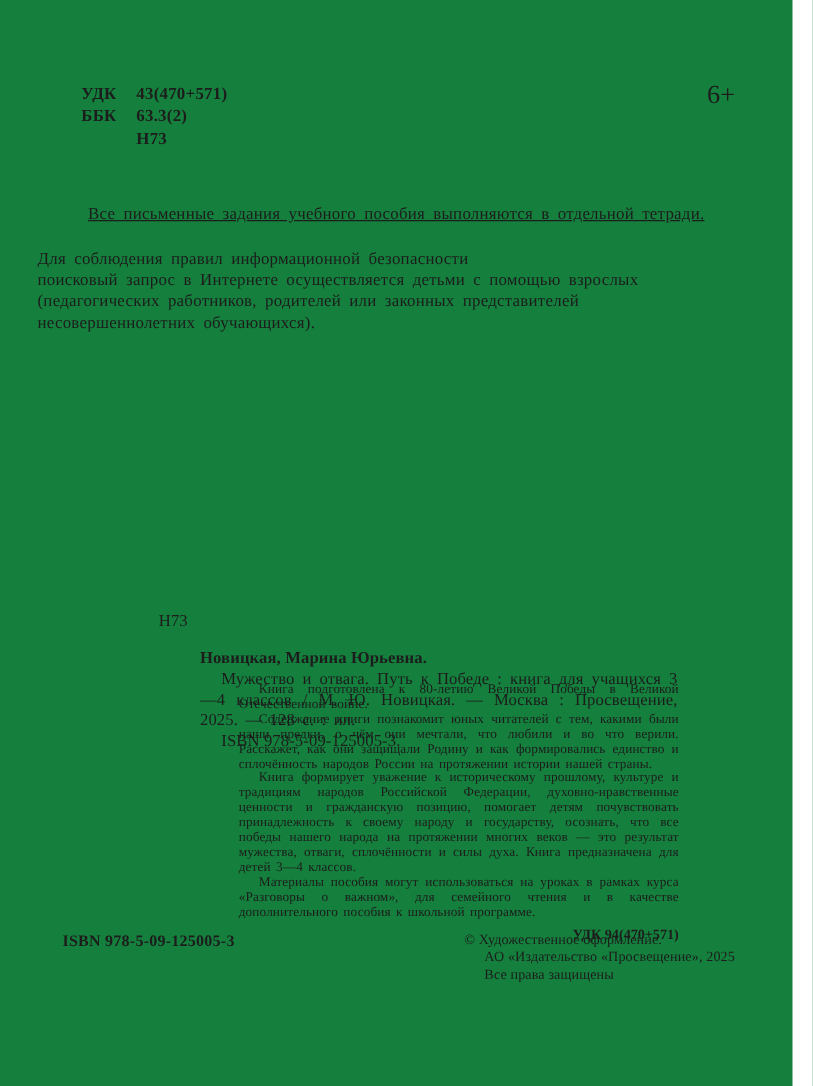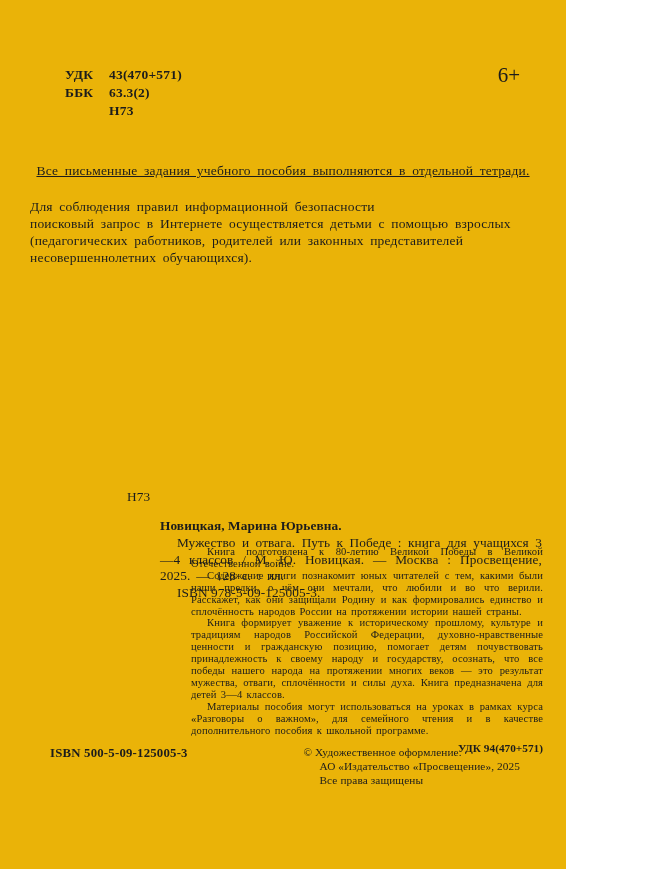--- a/index.html
+++ b/index.html
@@ -2,23 +2,23 @@
 <html><head>
 <meta charset="utf-8">
 <style>
   html, body {
     margin: 0;
     padding: 0;
     background: #ffffff;
   }
   .page {
     position: relative;
-    width: 566px;
+    width: 634px;
     height: 869px;
-    background: #eab308;
+    background: #15803d;
     color: #1c1c1c;
     font-family: "Liberation Serif", "DejaVu Serif", serif;
     overflow: hidden;
   }
 
   
   .top-row {
     position: absolute;
     top: 66px;
     left: 65px;
@@ -180,21 +180,21 @@
       <p>Содержание книги познакомит юных читателей с тем, какими были наши предки, о чём они мечтали, что любили и во что верили. Расскажет, как они защищали Родину и как формировались единство и сплочённость народов России на протяжении истории нашей страны.</p>
       <p>Книга формирует уважение к историческому прошлому, культуре и традициям народов Российской Федерации, духовно-нравственные ценности и гражданскую позицию, помогает детям почувствовать принадлежность к своему народу и государству, осознать, что все победы нашего народа на протяжении многих веков — это результат мужества, отваги, сплочённости и силы духа. Книга предназначена для детей 3—4 классов.</p>
       <p>Материалы пособия могут использоваться на уроках в рамках курса «Разговоры о важном», для семейного чтения и в качестве дополнительного пособия к школьной программе.</p>
     </div>
     <div class="codes-footer">
       <div>УДК 94(470+571)</div>
     </div>
   </div>
 
   <div class="footer">
-    <div class="footer-isbn">ISBN 500-5-09-125005-3</div>
+    <div class="footer-isbn">ISBN 978-5-09-125005-3</div>
     <div class="copyright-block">
       <div>© Художественное оформление.</div>
       <div class="cont">АО «Издательство «Просвещение», 2025</div>
       <div class="cont">Все права защищены</div>
     </div>
   </div>
 
 </div>
 
 </body></html>

